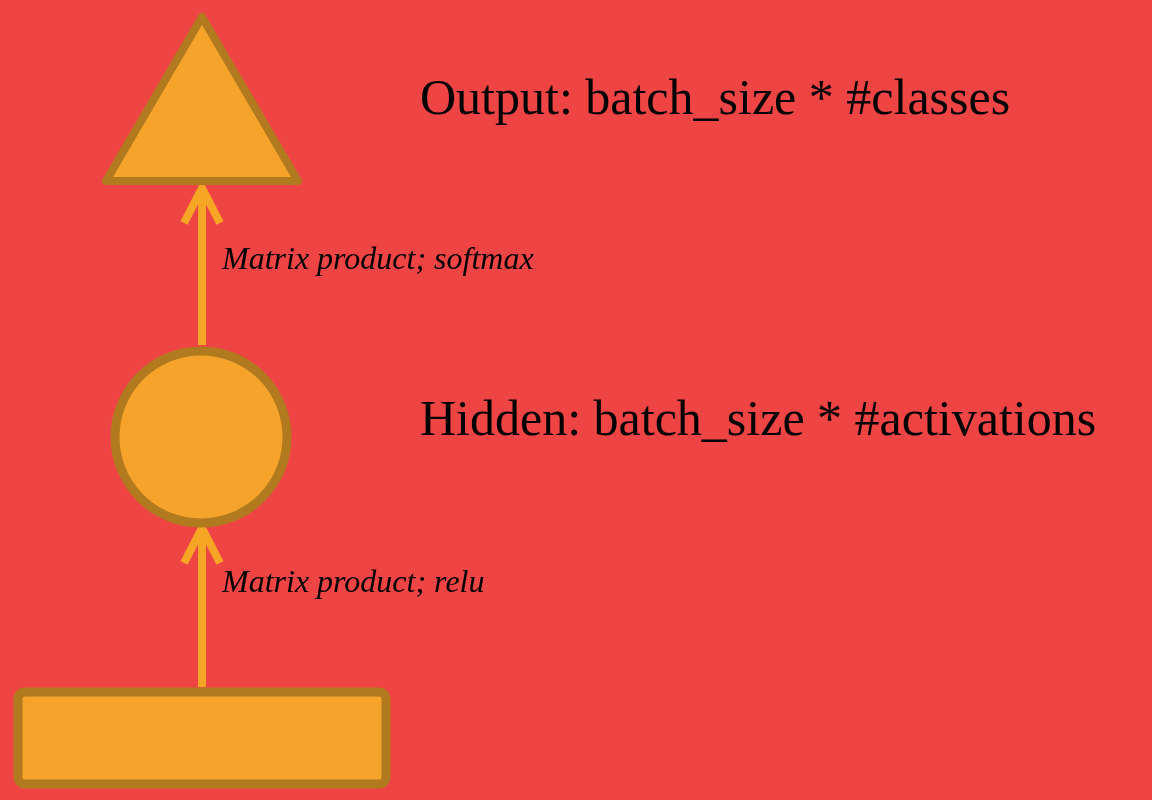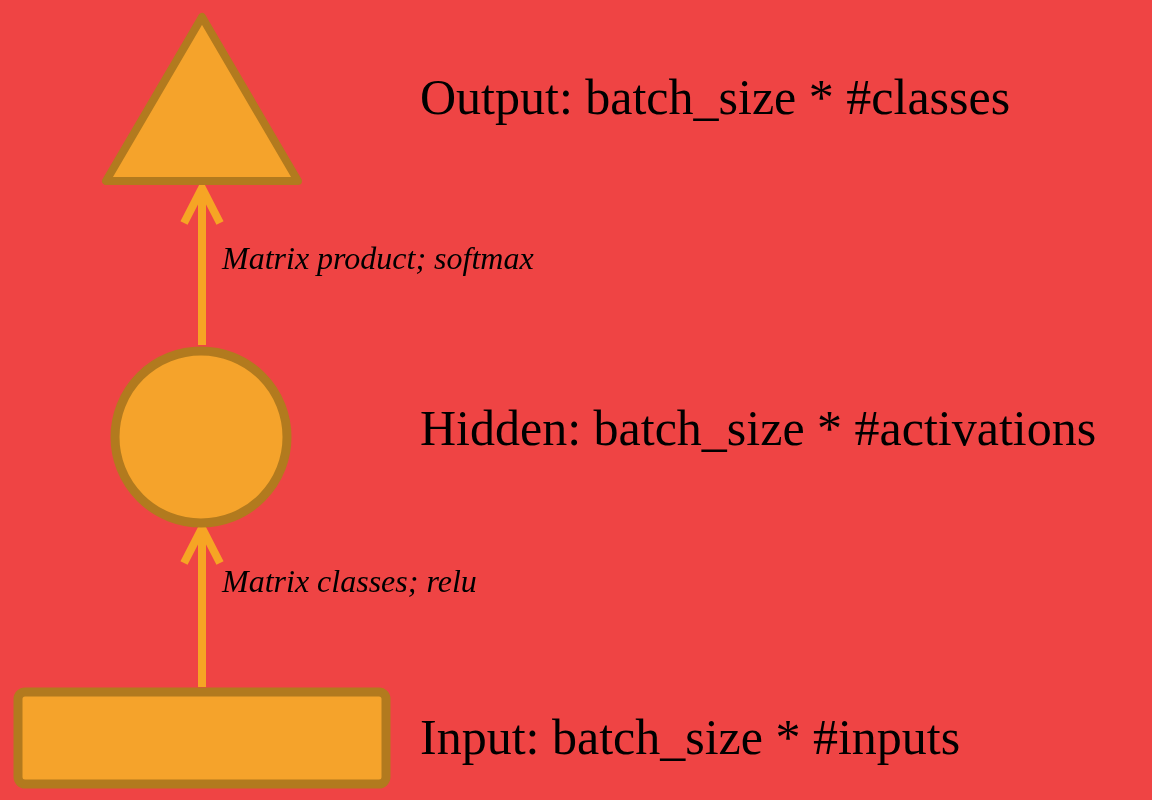--- a/index.html
+++ b/index.html
@@ -57,21 +57,20 @@
 
     <polygon points="202,17 106,181 298,181" stroke-width="8" stroke-linejoin="round" fill="#F5A32B" stroke="#B27A1E"></polygon>
 
     <circle cx="201" cy="437" r="86" stroke-width="9" fill="#F5A32B" stroke="#B27A1E"></circle>
 
     <rect x="18" y="692" width="368" height="92" rx="7" stroke-width="9" stroke-linejoin="round" fill="#F5A32B" stroke="#B27A1E"></rect>
   </svg>
 
   <div class="node-label" style="left:420px; top:70px;">Output: batch_size * #classes</div>
 
-  <div class="node-label" style="left:420px; top:401px;">Hidden: batch_size * #activations</div>
+  <div class="node-label" style="left:420px; top:391px;">Hidden: batch_size * #activations</div>
 
-  <div class="node-label" style="left:420px; top:710px;">Input: batch_size * #inputs</div>
 
   <div class="edge-label" style="left:222px; top:241px;">Matrix product; softmax</div>
 
-  <div class="edge-label" style="left:222px; top:564px;">Matrix classes; relu</div>
+  <div class="edge-label" style="left:222px; top:564px;">Matrix product; relu</div>
 
 </div>
 
 </body></html>

